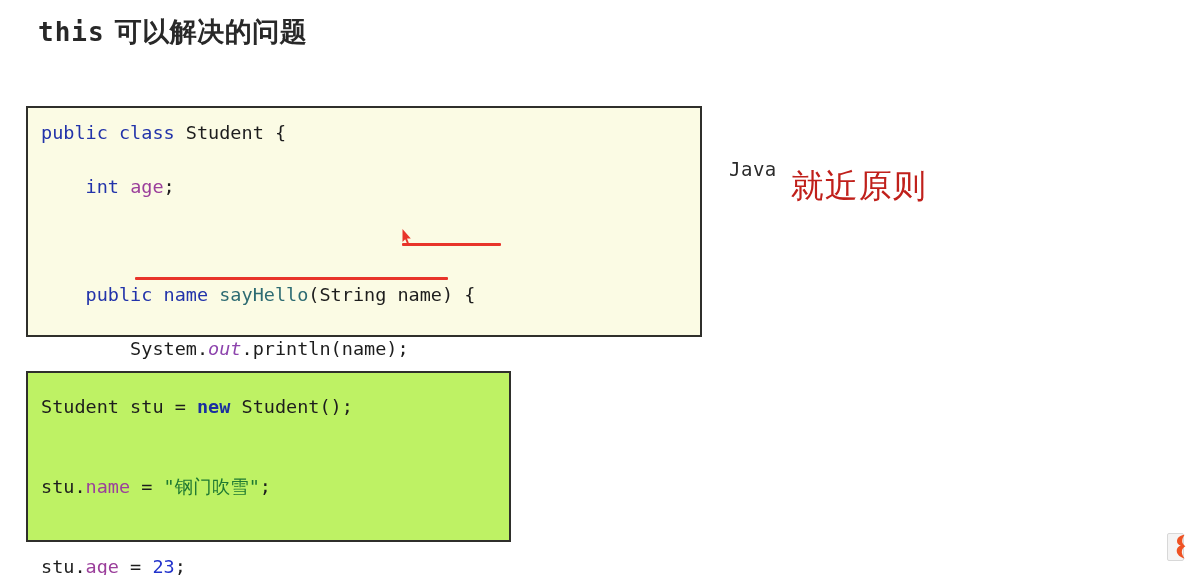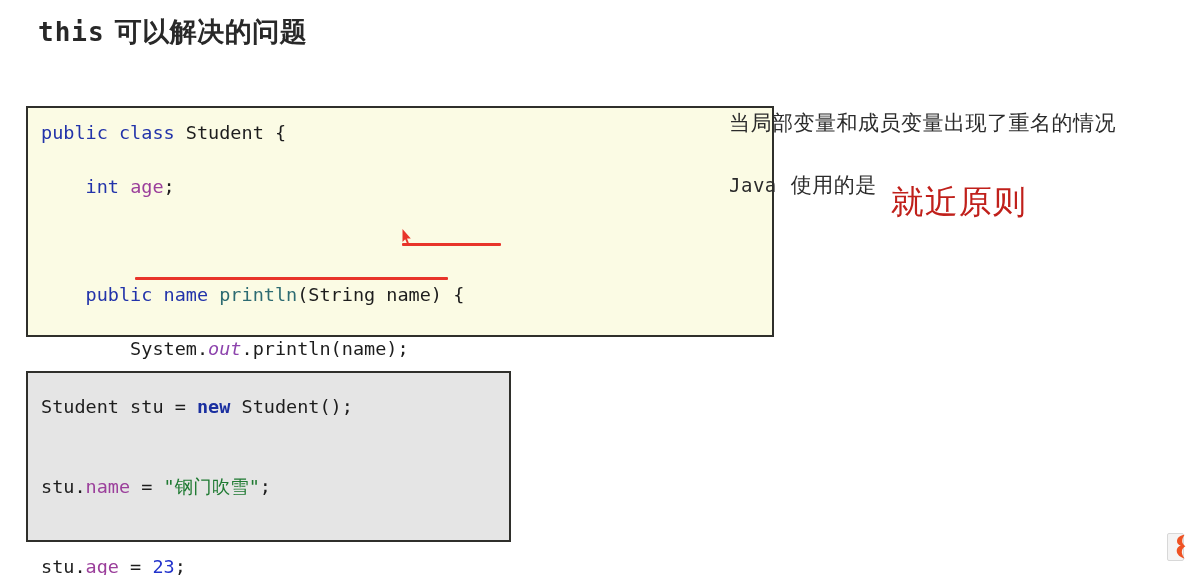--- a/index.html
+++ b/index.html
@@ -46,21 +46,21 @@
     background: #fbfbe4;
     border: 2px solid #2f2f2b;
     box-sizing: border-box;
     font-family: "DejaVu Sans Mono", "Liberation Mono", monospace;
     color: #1d1d1d;
     white-space: pre;
   }
   #code-block-class {
     left: 26px;
     top: 106px;
-    width: 748px;
+    width: 676px;
     height: 231px;
     font-size: 18.5px;
     line-height: 27px;
     padding: 11px 0 0 13px;
   }
   #code-block-usage {
     left: 26px;
     top: 371px;
     width: 485px;
     height: 171px;
@@ -121,21 +121,21 @@
     width: 460px;
   }
   #explain-line-1 {
     font-size: 21px;
     color: #2b2b2b;
     letter-spacing: 0.5px;
     line-height: 30px;
     white-space: nowrap;
   }
   #explain-line-2 {
-    margin-top: 28px;
+    margin-top: 42px;
     line-height: 38px;
     white-space: nowrap;
     display: flex;
     align-items: center;
   }
   #explain-lang {
     font-family: "DejaVu Sans Mono", "Liberation Mono", monospace;
     font-size: 19px;
     color: #2b2b2b;
     letter-spacing: 0.5px;
@@ -183,43 +183,41 @@
 </head>
 <body>
 
 <div id="slide-title">
   <span class="mono-word">this</span><span class="cjk-word">可以解决的问题</span>
 </div>
 
 <div class="code-block" id="code-block-class" style="background: rgb(251, 251, 228); border-color: rgb(47, 47, 43);"><span class="code-line"><span class="tok-kw">public</span><span class="tok-plain"> </span><span class="tok-kw">class</span><span class="tok-plain"> </span><span class="tok-type">Student</span><span class="tok-plain"> {</span></span>
 <span class="code-line"><span class="tok-plain">    </span><span class="tok-kw">int</span><span class="tok-plain"> </span><span class="tok-field">age</span><span class="tok-plain">;</span></span>
 <span class="code-line blank">&nbsp;</span>
-<span class="code-line"><span class="tok-plain">    </span><span class="tok-kw">public</span><span class="tok-plain"> </span><span class="tok-kw">name</span><span class="tok-plain"> </span><span class="tok-method">println</span><span class="tok-plain">(</span><span class="tok-type">String</span><span class="tok-plain"> name) {</span></span>
+<span class="code-line"><span class="tok-plain">    </span><span class="tok-kw">public</span><span class="tok-plain"> </span><span class="tok-kw">name</span><span class="tok-plain"> </span><span class="tok-method">sayHello</span><span class="tok-plain">(</span><span class="tok-type">String</span><span class="tok-plain"> name) {</span></span>
 <span class="code-line"><span class="tok-plain">        </span><span class="tok-plain">System</span><span class="tok-plain">.</span><span class="tok-static">out</span><span class="tok-plain">.println(name);</span></span>
 <span class="code-line"><span class="tok-plain">    }</span></span>
 <span class="code-line"><span class="tok-plain">}</span></span></div>
 
-<div class="code-block" id="code-block-usage" style="background: #e5e5e5; border-color: rgb(47, 47, 43);"><span class="code-line"><span class="tok-type">Student</span><span class="tok-plain"> stu = </span><span class="tok-kw-bold">new</span><span class="tok-plain"> </span><span class="tok-type">Student</span><span class="tok-plain">();</span></span>
+<div class="code-block" id="code-block-usage" style="background: #bef264; border-color: rgb(47, 47, 43);"><span class="code-line"><span class="tok-type">Student</span><span class="tok-plain"> stu = </span><span class="tok-kw-bold">new</span><span class="tok-plain"> </span><span class="tok-type">Student</span><span class="tok-plain">();</span></span>
 <span class="code-line"><span class="tok-plain">stu.</span><span class="tok-field">name</span><span class="tok-plain"> = </span><span class="tok-str">"钢门吹雪"</span><span class="tok-plain">;</span></span>
 <span class="code-line"><span class="tok-plain">stu.</span><span class="tok-field">age</span><span class="tok-plain"> = </span><span class="tok-num">23</span><span class="tok-plain">;</span></span>
 </div>
 
 <div class="annot-underline" id="underline-param"></div>
 <div class="annot-underline" id="underline-println"></div>
 <div id="annot-cursor">
   <svg width="11" height="15" viewBox="0 0 11 15" xmlns="http://www.w3.org/2000/svg">
     <path d="M1.5 0 L1.5 13 L4.2 10.2 L6 14.5 L7.8 13.7 L6 9.6 L9.8 9.4 Z" fill="#e8342a"></path>
   </svg>
 </div>
 
 <div id="explain-panel">
-  <div id="explain-line-1">当局部变量和成员变量出现了重名的情况</div>
   <div id="explain-line-2">
     <span id="explain-lang">Java</span>
-    <span id="explain-mid">使用的是</span>
     <span id="explain-highlight">就近原则</span>
   </div>
 </div>
 
 <div id="corner-watermark">
   <div class="wm-plate"></div>
   <svg class="wm-mark" viewBox="0 0 13 26" xmlns="http://www.w3.org/2000/svg">
     <path d="M9.5 0.8 C5.5 1.2 2.2 3.4 2.0 7.0 C1.9 9.6 3.6 11.2 5.8 11.6 C3.4 12.4 1.6 14.2 1.7 16.8 C1.9 20.6 5.2 23.4 9.6 24.6 C7.2 21.0 6.4 18.6 7.0 16.4 C7.5 14.6 9.0 13.4 10.4 12.3 C8.6 11.0 7.3 9.6 7.2 7.6 C7.1 5.3 8.2 3.0 9.5 0.8 Z" fill="#ef5223"></path>
   </svg>
 </div>

